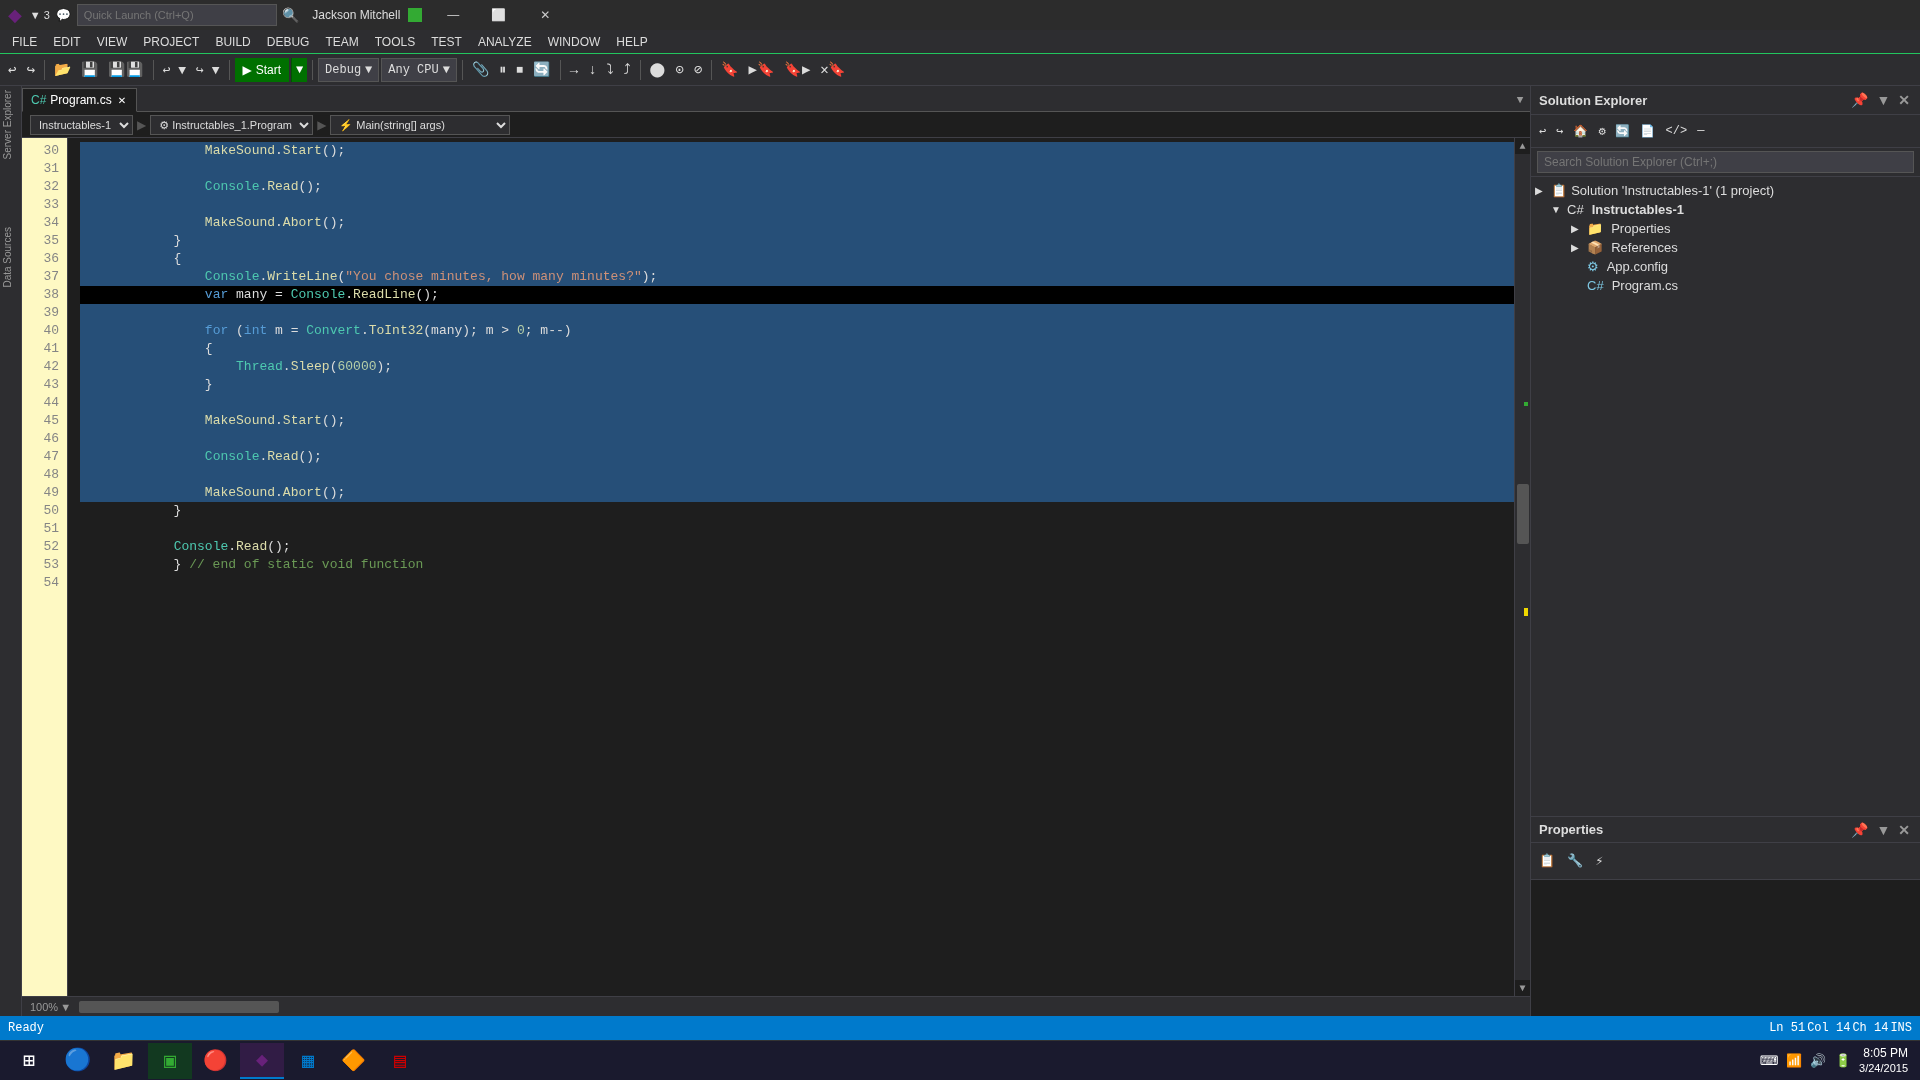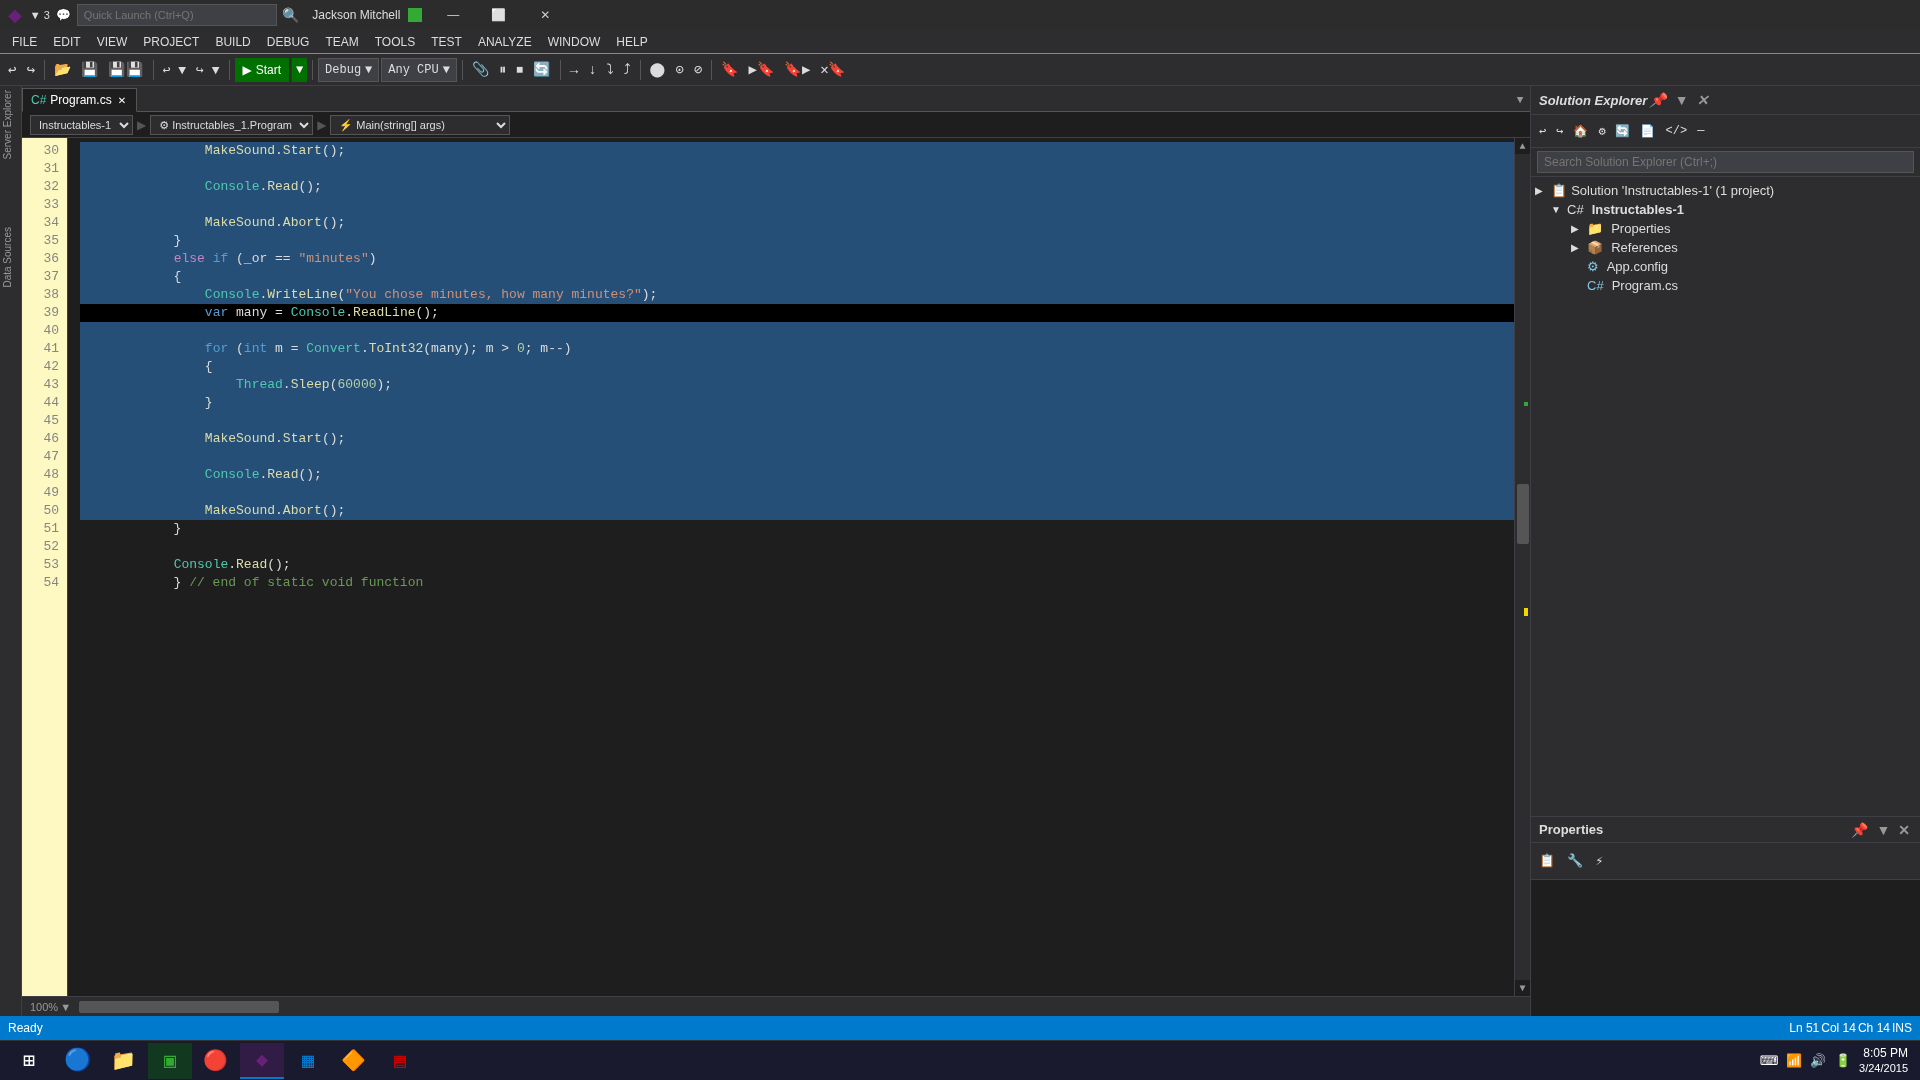--- a/index.html
+++ b/index.html
@@ -230,23 +230,20 @@
           <div class="code-line selected" style="background:#264f78;">&nbsp;</div>
 
           <div class="code-line selected" style="background:#264f78;">
             <span class="plain">                </span><span class="method">MakeSound</span><span class="plain">.</span><span class="method">Abort</span><span class="plain">();</span>
           </div>
 
           <div class="code-line selected" style="background:#264f78;">
             <span class="plain">            }</span>
           </div>
 
-          <div class="code-line selected" style="background:#264f78;">
-            <span class="plain">            </span><span class="kw2">else</span><span class="plain"> </span><span class="kw">if</span><span class="plain"> (_or == </span><span class="str">"minutes"</span><span class="plain">)</span>
-          </div>
 
           <div class="code-line selected" style="background:#264f78;">
             <span class="plain">            {</span>
           </div>
 
           <div class="code-line selected" style="background:#264f78;">
             <span class="plain">                </span><span class="type">Console</span><span class="plain">.</span><span class="method">WriteLine</span><span class="plain">(</span><span class="str">"You chose minutes, how many minutes?"</span><span class="plain">);</span>
           </div>
 
           <div class="code-line selected" style="background:#000000;">
@@ -325,21 +322,21 @@
       <div style="flex:1; height:12px; background:#2d2d30; margin:0 8px; position:relative;">
         <div style="background:#555; height:12px; width:200px; border-radius:2px;"></div>
       </div>
     </div>
   </div>
 
   <div id="right-panel" style="width:390px; display:flex; flex-direction:column; background:#2d2d30; border-left:1px solid #3f3f46;">
 
     <div id="solution-explorer" style="flex:1; display:flex; flex-direction:column;">
 
-      <div style="background:#2d2d30; padding:4px 8px; display:flex; align-items:center; border-bottom:1px solid #3f3f46; font-family:'Segoe UI',sans-serif; font-size:13px; font-weight:bold; color:#ddd;font-style:italic;">
+      <div style="background:#2d2d30; padding:4px 8px; display:flex; align-items:center; justify-content:space-between; border-bottom:1px solid #3f3f46; font-family:'Segoe UI',sans-serif; font-size:13px; font-weight:bold; color:#ddd;">
         <span>Solution Explorer</span>
         <div style="display:flex; gap:4px;">
           <span class="panel-pin-btn">📌</span>
           <span class="panel-pin-btn">▼</span>
           <span class="panel-close-btn">✕</span>
         </div>
       </div>
 
       <div style="display:flex; align-items:center; padding:2px 4px; gap:2px; border-bottom:1px solid #3f3f46; background:#2d2d30;">
         <div class="toolbar-btn" style="font-size:12px;">↩</div>
@@ -438,21 +435,21 @@
     <div class="toolbar-btn" style="font-size:13px;">🔄</div>
   </div>
 
   <div id="output-content" style="flex:1; background:#1e1e1e; font-size:12px; color:#dcdcdc; padding:4px 8px; overflow-y:auto; line-height:17px; font-family:'Consolas','Courier New',monospace;">
     <div>'Instructables-1.vshost.exe' (CLR v4.0.30319: Instructables-1.vshost.exe): Loaded 'C:\Users\Jackson\Desktop\Experimental Programs\Instructables-1\bin\Debug\Instructables-1.e...</div>
 
   </div>
 
 </div>
 
-<div id="status-bar" style="height:24px; background:#007acc; display:flex; align-items:center; padding:0 8px; font-family:Liberation Sans, sans-serif; font-size:12px; color:white; position:fixed; bottom:40px; left:0; right:0; z-index:100;">
+<div id="status-bar" style="height:24px; background:#007acc; display:flex; align-items:center; padding:0 8px; font-family:Liberation Mono, monospace; font-size:12px; color:white; position:fixed; bottom:40px; left:0; right:0; z-index:100;">
   <span>Ready</span>
   <div style="margin-left:auto; display:flex; gap:2px;">
     <span>Ln 51</span>
     <span>Col 14</span>
     <span>Ch 14</span>
     <span>INS</span>
   </div>
 </div>
 
 <div id="taskbar" style="height:40px; background:#1a1a2e; display:flex; align-items:center; padding:0 4px; gap:2px; position:fixed; bottom:0; left:0; right:0; z-index:100; border-top:1px solid #333;">

